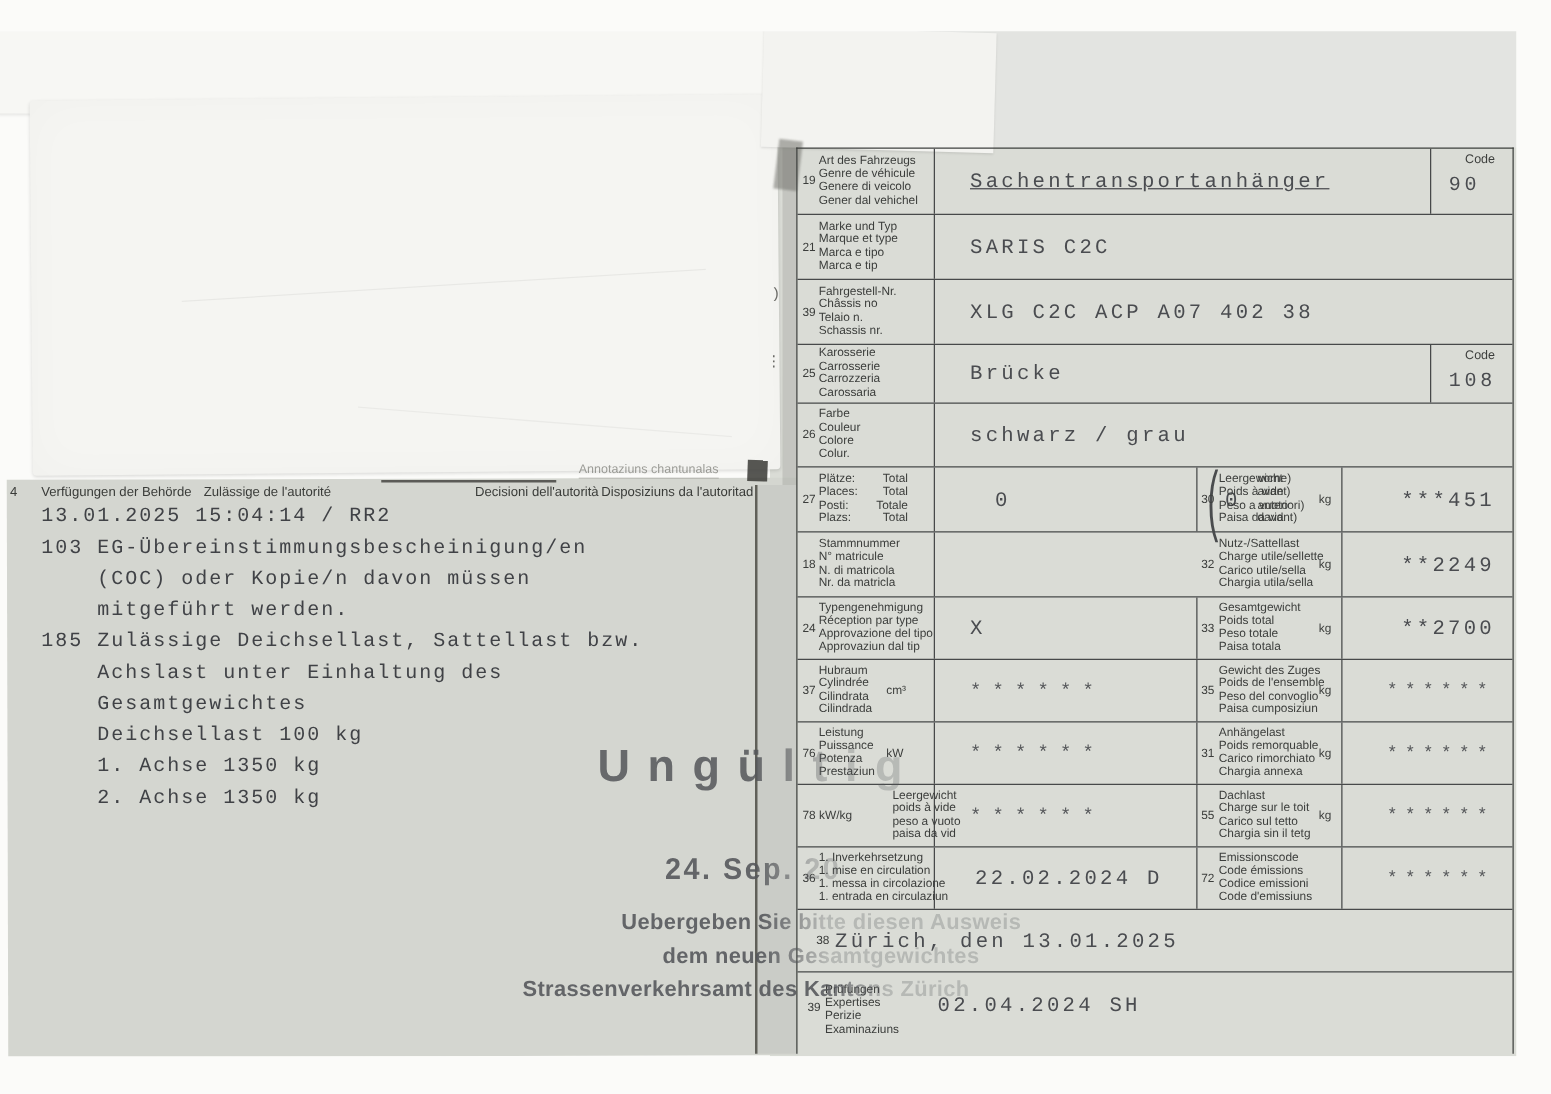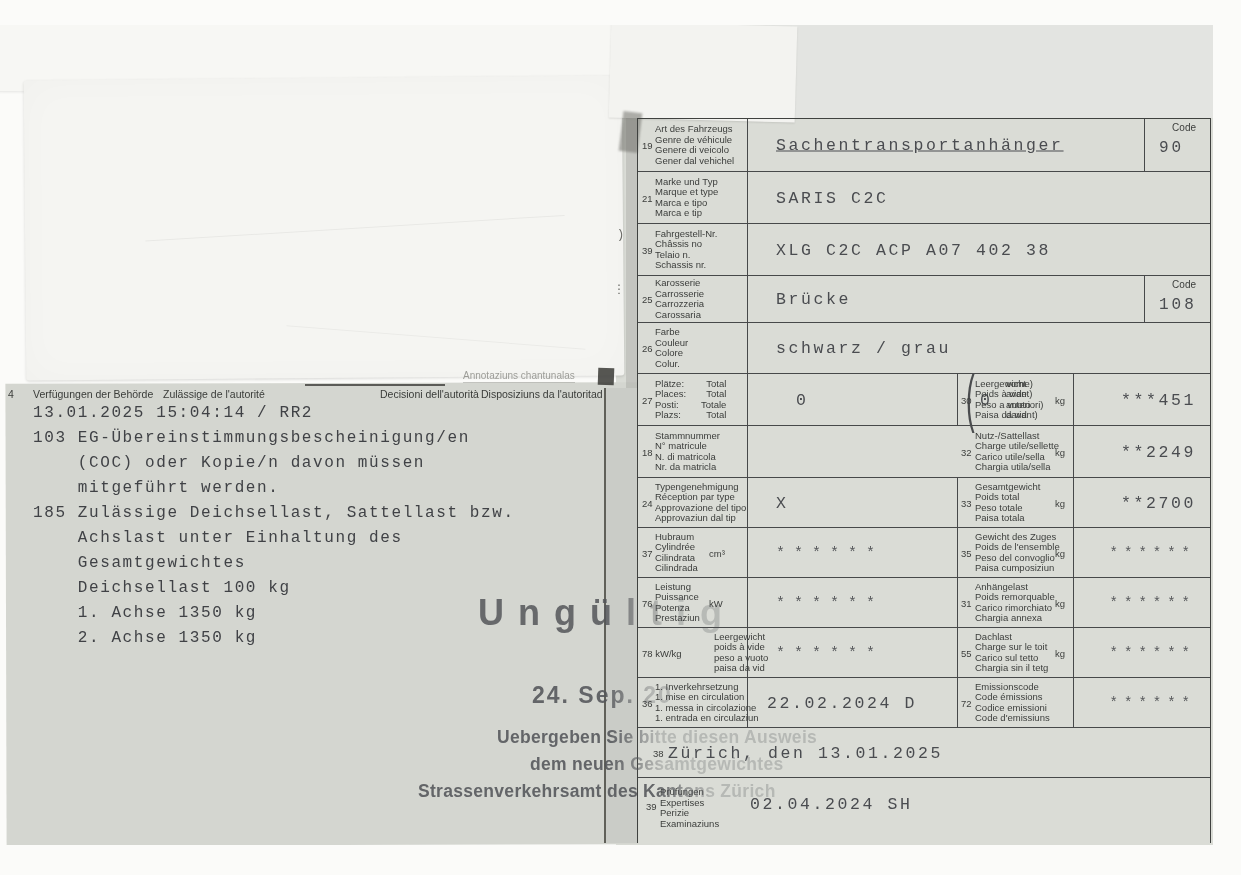--- a/index.html
+++ b/index.html
@@ -237,21 +237,21 @@
         <span class="rlbl">Dachlast<br>Charge sur le toit<br>Carico sul tetto<br>Chargia sin il tetg</span>
       <span class="kg">kg</span>
       <span class="val rval star-r">******</span>
     </div>
     <div class="trow" style="height: 50px;">
       <div class="cell" style="left:0;width:110px;border-right:1px solid #47494a;">
         <span class="num">36</span>
           <span class="lbl">1. Inverkehrsetzung<br>1. mise en circulation<br>1. messa in circolazione<br>1. entrada en circulaziun</span>
       </div>
       <div class="cell" style="left:110px;width:210px;border-right:1px solid #47494a;">
-        <span class="val vmid" style="left:19px;">22.02.2024 D</span>
+        <span class="val vmid" style="left:32px;">22.02.2024 D</span>
       </div>
       <div class="cell" style="left:320px;width:116px;border-right:1px solid #47494a;"></div>
       <span class="rnum">72</span>
         <span class="rlbl">Emissionscode<br>Code émissions<br>Codice emissioni<br>Code d'emissiuns</span>
       <span class="val rval star-r">******</span>
     </div>
     <div class="trow" style="height: 50px;">
       <span class="num" style="left:15px;">38</span>
         <span class="val vmid" style="left:30px;">Zürich, den 13.01.2025</span>
     </div>

